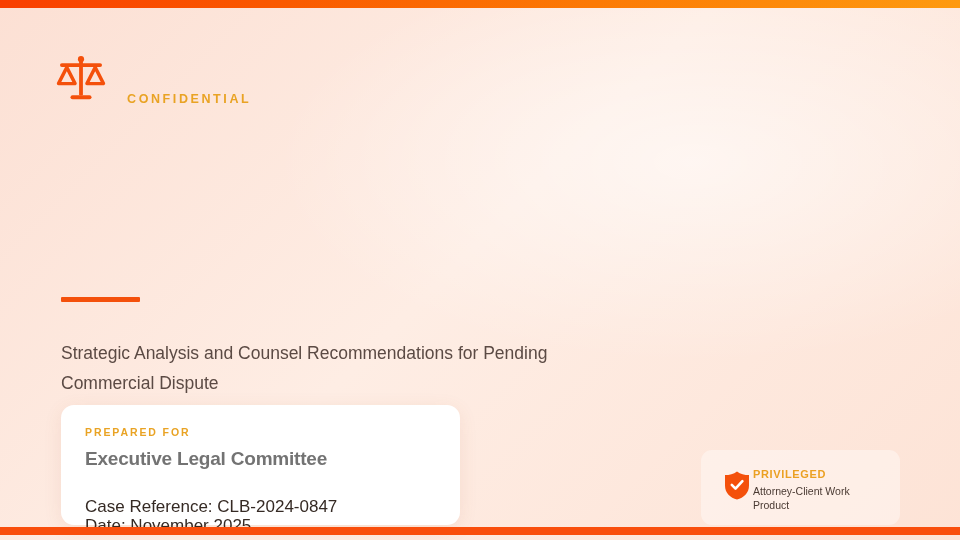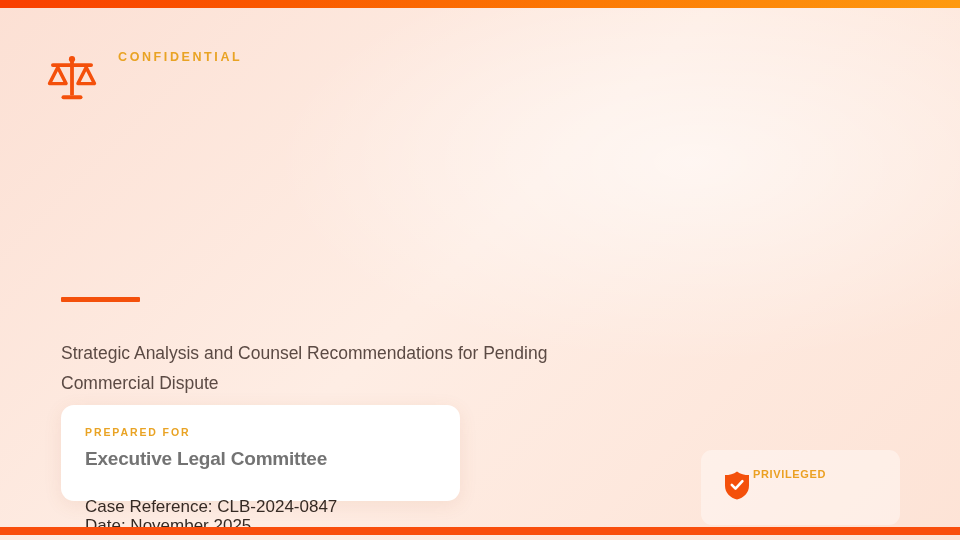--- a/index.html
+++ b/index.html
@@ -26,22 +26,22 @@
     background:linear-gradient(90deg, #F93E00 0%, #FA5A00 30%, #FC7A05 62%, #FE9A10 100%);
   }
   .bar-bottom {
     position:absolute; left:0; top:527px;
     width:960px; height:8px;
     background:#F94E0C;
   }
 
   
   .header {
-    position:absolute; left:44px; top:50px;
-    display:flex; align-items:flex-start; gap:18px;
+    position:absolute; left:53px; top:50px;
+    display:flex; align-items:flex-end; gap:18px;
   }
   .scales-icon { width:56px; height:56px; display:block; }
   .confidential {
     font-size:12.5px;
     font-weight:bold;
     letter-spacing:2.6px;
     color:#E9A324;
   }
 
   
@@ -70,21 +70,21 @@
     width:560px;
     font-size:17.5px;
     line-height:30px;
     color:#5B4A44;
     margin-top:8px;
   }
 
   
   .card {
     position:absolute; left:61px; top:405px;
-    width:399px; height:96px;
+    width:399px; height:120px;
     background:#FFFFFF;
     border-radius:13px;
     box-shadow:0 4px 18px rgba(180,100,60,0.10);
     padding:21px 24px 0 24px;
   }
   .card-eyebrow {
     font-size:10.5px; font-weight:bold;
     letter-spacing:1.9px;
     color:#E9A324;
     margin-bottom:10px;
@@ -164,17 +164,18 @@
   <div class="badge-panel"></div>
   <div class="badge">
     <span>
       <svg class="shield-icon" viewBox="0 0 30 31" aria-hidden="true">
         <path d="M15 1.5 C11.6 4.1 7.4 5.1 3 5.1 L3 15.4 C3 23.1 8.3 27.6 15 29.5 C21.7 27.6 27 23.1 27 15.4 L27 5.1 C22.6 5.1 18.4 4.1 15 1.5 Z" fill="#F4500B"></path>
         <path d="M9.8 14.9 L13.5 18.6 L20.4 11.1" fill="none" stroke="#FFFFFF" stroke-width="2.6" stroke-linecap="round" stroke-linejoin="round"></path>
       </svg>
     </span>
     <span>
       <span class="badge-title" style="display:block">PRIVILEGED</span>
+      <span class="badge-sub" style="display:block">Attorney-Client Work Product</span>
     </span>
   </div>
 
   <div class="bar-bottom"></div>
 </div>
 
 </body></html>

